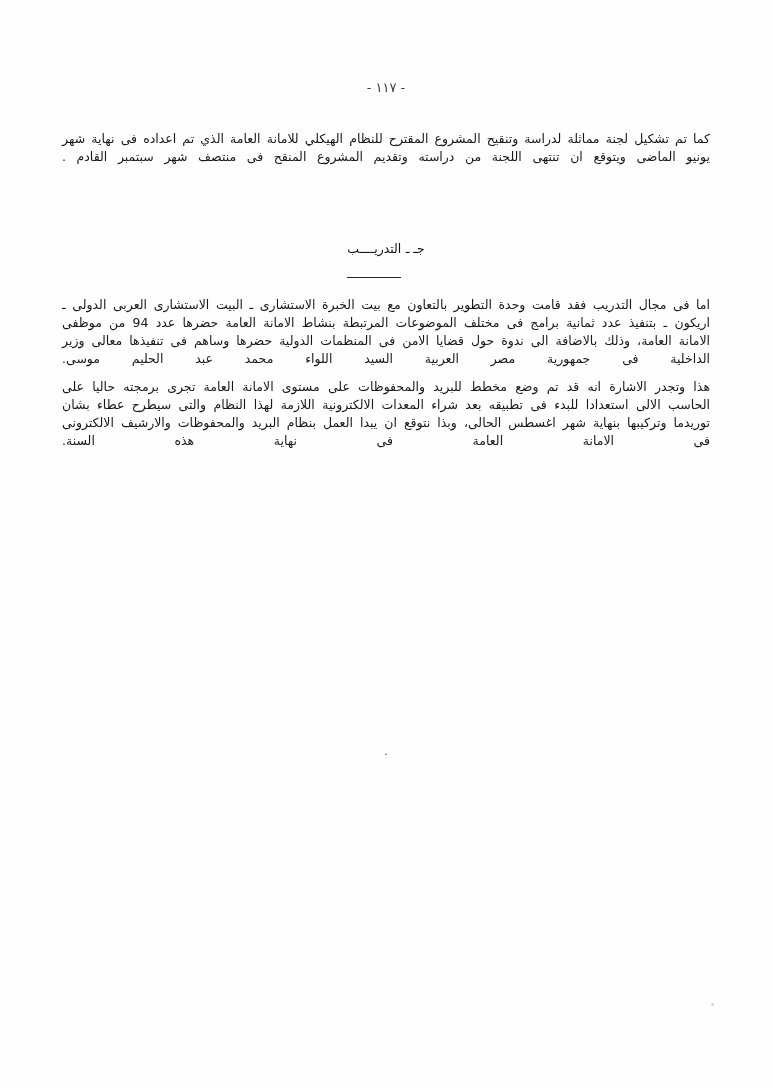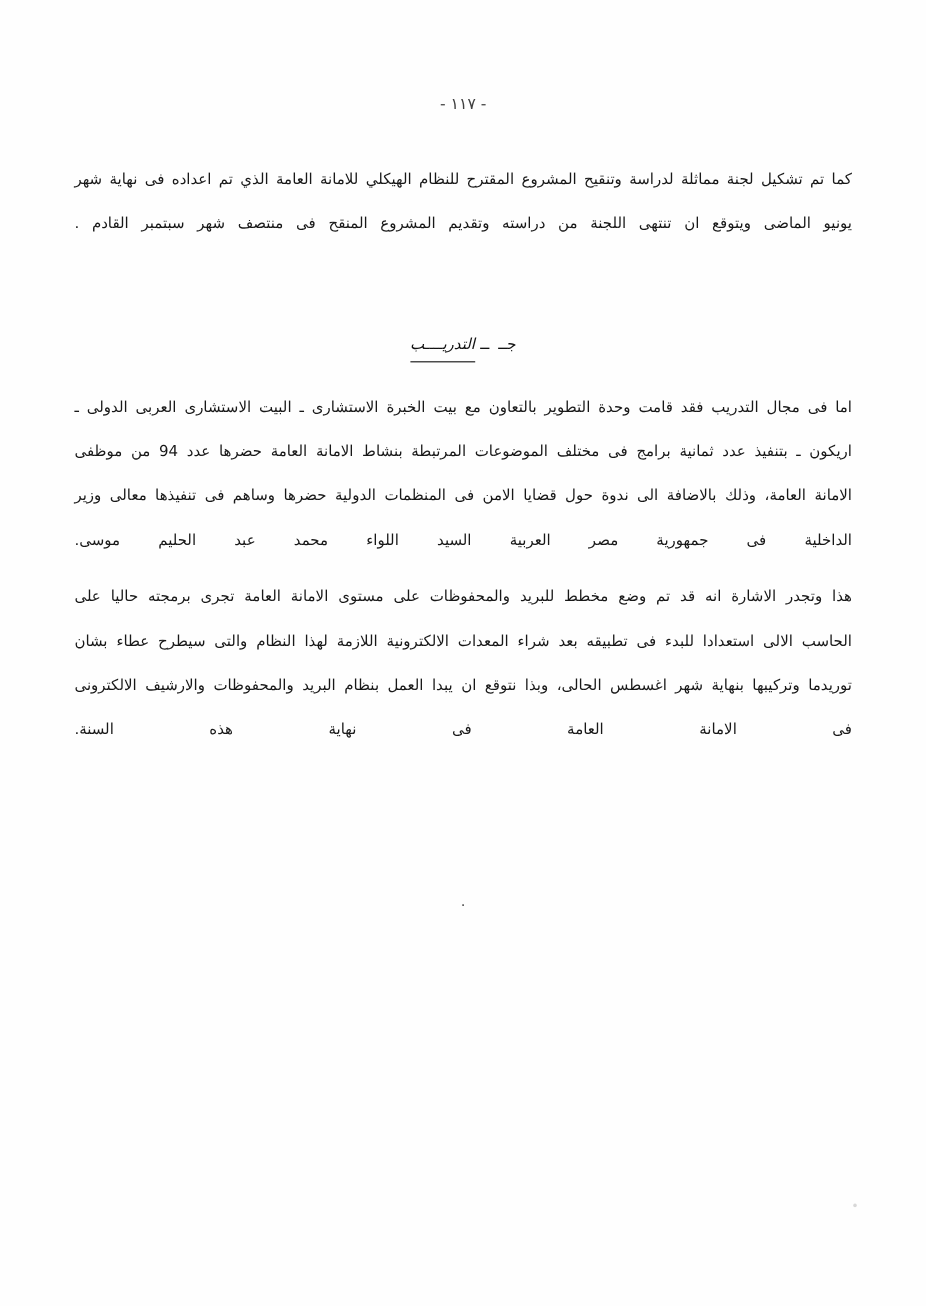--- a/index.html
+++ b/index.html
@@ -35,21 +35,21 @@
     top: 130px;
     right: 62px;
     left: 62px;
     direction: rtl;
   }
   .para {
     direction: rtl;
     text-align: justify;
     text-align-last: right;
     font-size: 12.5px;
-    line-height: 37px;
+    line-height: 18px;
     letter-spacing: 0.4px;
     word-spacing: 2px;
     color: #181818;
     margin: 0 0 0 0;
   }
   .para.first {
     margin-bottom: 26px;
   }
   .para.stretch {
     text-align: justify;
@@ -59,27 +59,25 @@
     direction: rtl;
     text-align: center;
     font-size: 12.5px;
     line-height: 26px;
     letter-spacing: 0.4px;
     margin: 28px 0 18px 0;
     padding-right: 0;
   }
   .section-heading .label {
     display: inline-block;
-    font-family: Liberation Mono, monospace;
   }
   .section-heading .underlined {
     display: inline-block;
     border-bottom: 1px solid #222;
-    padding-bottom: 1px;
-    font-style: italic;
+    padding-bottom: 15px;
   }
   .block-gap-sm {
     height: 10px;
   }
   .block-gap-md {
     height: 16px;
   }
   .tiny-mark {
     position: absolute;
     top: 745px;

